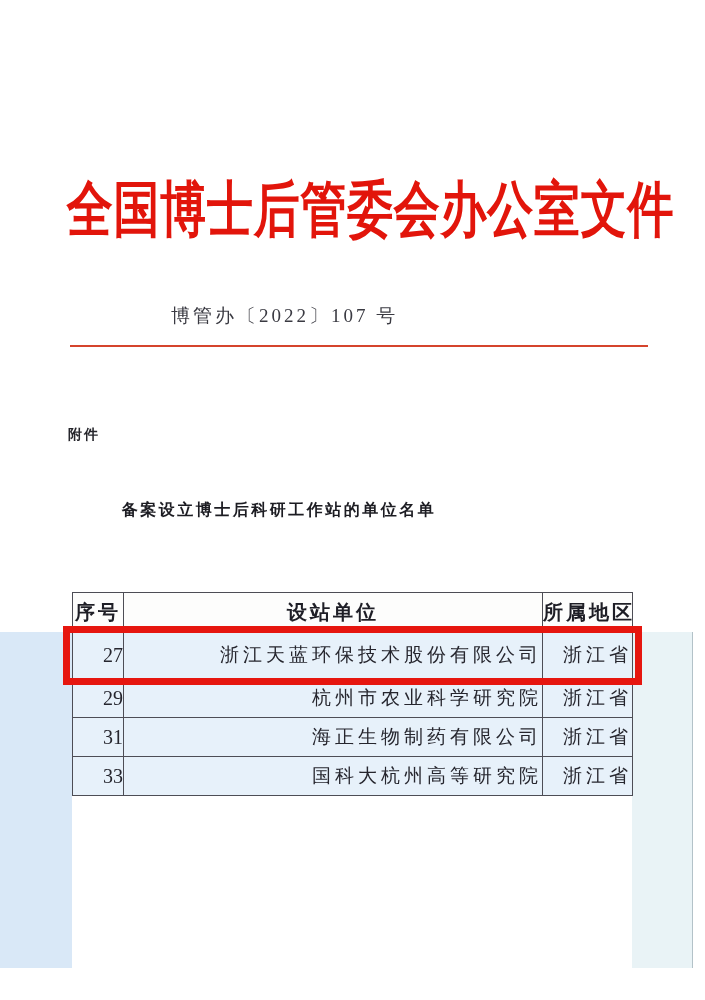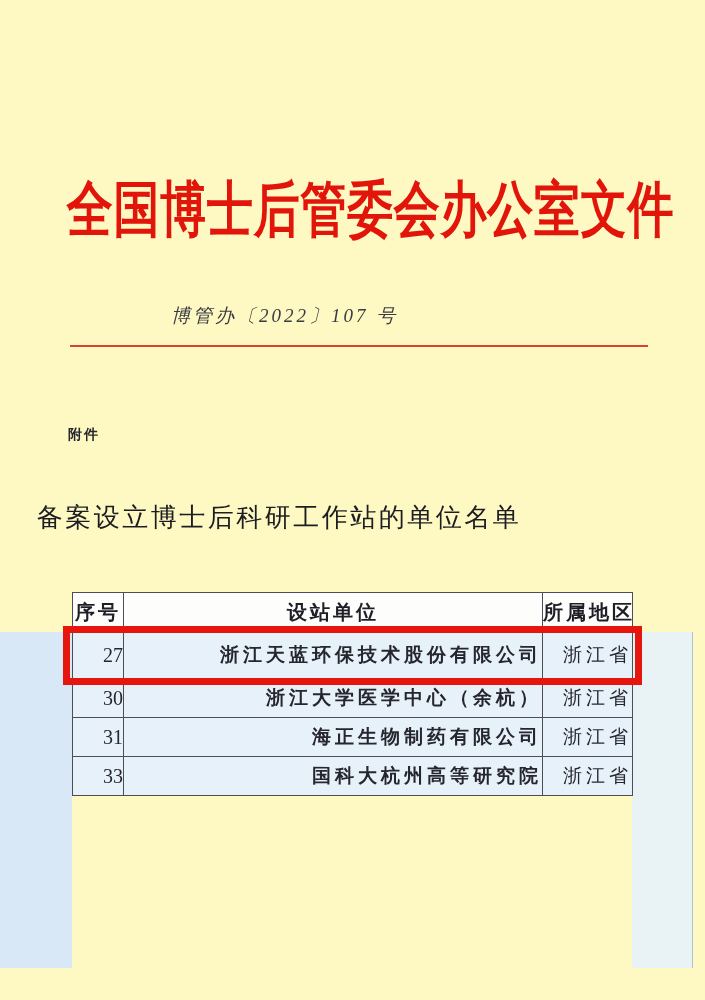--- a/index.html
+++ b/index.html
@@ -2,21 +2,21 @@
 <html style="--title-red: #e2150b; --rule-red: #d5442c; --highlight-red: #e6160f; --band-blue-left: #d9e8f7; --band-blue-right: #e9f3f6; --cell-blue: #e7f1fa;"><head>
 <meta charset="utf-8">
 <style>
   * { margin: 0; padding: 0; box-sizing: border-box; }
   html, body { background: #888; }
   .page {
     position: relative;
     width: 705px;
     height: 1000px;
     margin: 0 auto;
-    background: #fef9c3;
+    background: #ffffff;
     overflow: hidden;
     font-family: "Liberation Serif", "DejaVu Serif", serif;
     color: #23232b;
   }
 
   
   .doc-title {
     position: absolute;
     top: 170px;
     left: 0;
@@ -37,21 +37,20 @@
   
   .doc-number {
     position: absolute;
     top: 303px;
     left: 0;
     width: 569px;
     text-align: center;
     font-size: 19px;
     letter-spacing: 3px;
     color: #3a3a42;
-    font-style: italic;
   }
 
   
   .red-rule {
     position: absolute;
     top: 345px;
     left: 70px;
     width: 578px;
     height: 2px;
     background: var(--rule-red);
@@ -69,22 +68,22 @@
     color: #26262c;
   }
 
   
   .list-title {
     position: absolute;
     top: 500px;
     left: 0;
     width: 558px;
     text-align: center;
-    font-weight: normal;
-    font-size: 26px;
+    font-weight: bold;
+    font-size: 16px;
     letter-spacing: 2.5px;
     color: #1c1c22;
   }
 
   
   .band-left {
     position: absolute;
     top: 632px; left: 0;
     width: 72px; height: 336px;
     background: var(--band-blue-left);
@@ -128,21 +127,21 @@
     color: #1e1e26;
   }
   .station-table td {
     height: 39px;
     background: var(--cell-blue);
     font-size: 19px;
     color: #26262e;
     text-align: right;
   }
   .station-table td.no { font-size: 20px; letter-spacing: 0; }
-  .station-table td.unit { letter-spacing: 4px; font-weight: bold; }
+  .station-table td.unit { letter-spacing: 4px; }
   .station-table td.region { letter-spacing: 4px; margin-left: 48px; }
   .station-table tr.highlighted td { height: 47px; }
   .col-no { width: 51px; }
   .col-unit { width: 419px; }
   .col-region { width: 90px; }
 
   
   .highlight-box {
     position: absolute;
     top: 626px;
@@ -187,22 +186,22 @@
         <th>所属地区</th>
       </tr>
     </thead>
     <tbody>
         <tr class="highlighted">
           <td class="no">27</td>
           <td class="unit">浙江天蓝环保技术股份有限公司</td>
           <td class="region">浙江省</td>
         </tr>
         <tr>
-          <td class="no">30</td>
-          <td class="unit">浙江大学医学中心（余杭）</td>
+          <td class="no">29</td>
+          <td class="unit">杭州市农业科学研究院</td>
           <td class="region">浙江省</td>
         </tr>
         <tr>
           <td class="no">31</td>
           <td class="unit">海正生物制药有限公司</td>
           <td class="region">浙江省</td>
         </tr>
         <tr>
           <td class="no">33</td>
           <td class="unit">国科大杭州高等研究院</td>

